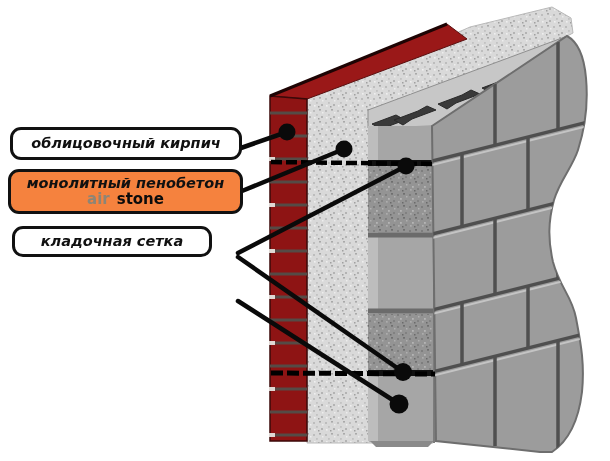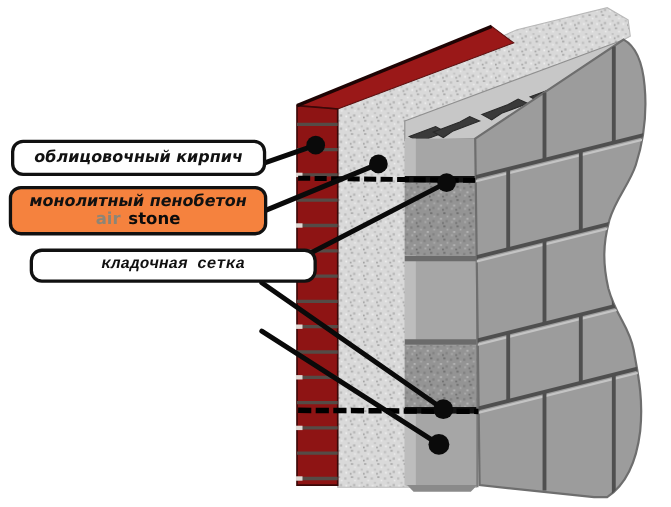--- a/index.html
+++ b/index.html
@@ -10,21 +10,21 @@
              background:#fff;display:flex;flex-direction:column;justify-content:center;align-items:center;
              z-index:3;}
   .lb-text{font-weight:bold;font-style:italic;font-size:14.5px;color:#111;line-height:1.1;
            white-space:nowrap;}
   .label-box.orange{background:var(--label_orange,#F5823E);}
   .lb-line2{font-weight:bold;font-style:normal;font-size:15px;line-height:1.05;white-space:nowrap;}
   .lb-line2 .air{color:var(--air_gray,#8D8576);margin-right:7px;}
   .lb-line2 .stone{color:#0c0c0c;}
   #box-facing-brick{left:10px;top:127px;width:232px;height:33px;}
   #box-foam-concrete{left:8px;top:169px;width:235px;height:45px;}
-  #box-masonry-mesh{left:27px;top:226px;width:261px;height:31px;font-family:Liberation Mono, monospace;}
+  #box-masonry-mesh{left:12px;top:226px;width:200px;height:31px;}
   #box-sand-block{left:15px;top:272px;width:224px;height:32px;}
 </style>
 </head>
 <body>
 
 <div class="canvas">
 
   <svg class="wall-svg" viewBox="0 0 610 461">
     <defs>
       <pattern id="speckLight" width="12" height="12" patternUnits="userSpaceOnUse">

